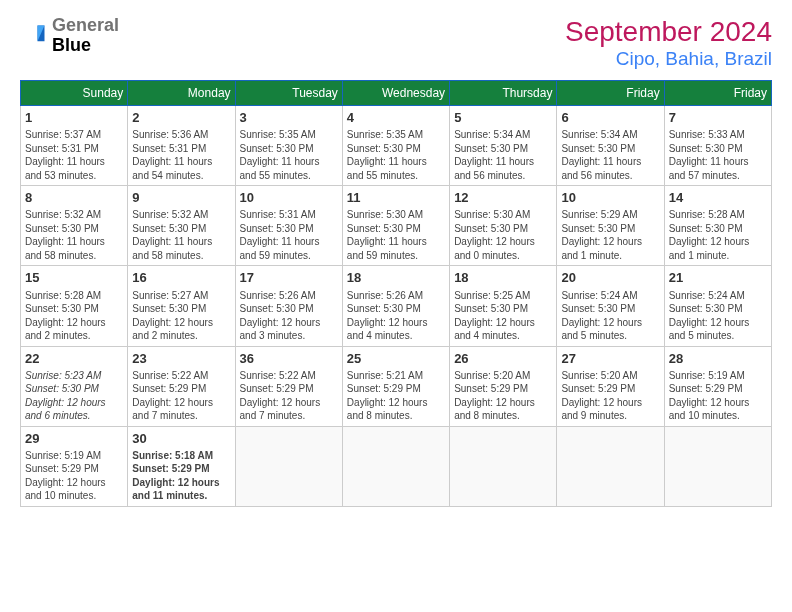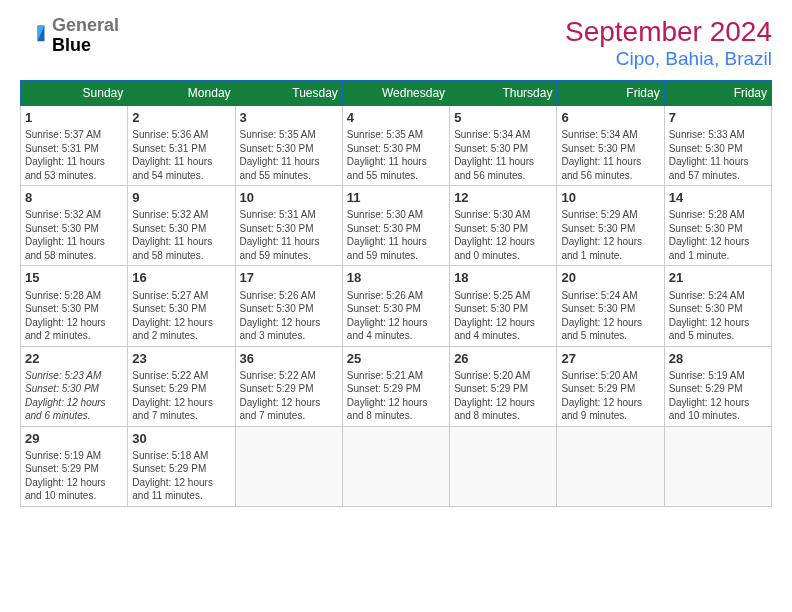--- a/index.html
+++ b/index.html
@@ -333,21 +333,21 @@
         <tr>
           <td>
             <span class="day-num">29</span>
             <div class="day-info" style="white-space: pre-line;">Sunrise: 5:19 AM
 Sunset: 5:29 PM
 Daylight: 12 hours
 and 10 minutes.</div>
           </td>
           <td>
             <span class="day-num">30</span>
-            <div class="day-info" style="white-space: pre-line;">Sunrise: 5:18 AM
+            <div class="day-info" style="white-space: pre-line; font-weight: bold;">Sunrise: 5:18 AM
 Sunset: 5:29 PM
 Daylight: 12 hours
 and 11 minutes.</div>
           </td>
           <td class="empty"></td>
           <td class="empty"></td>
           <td class="empty"></td>
           <td class="empty"></td>
           <td class="empty"></td>
         </tr>

